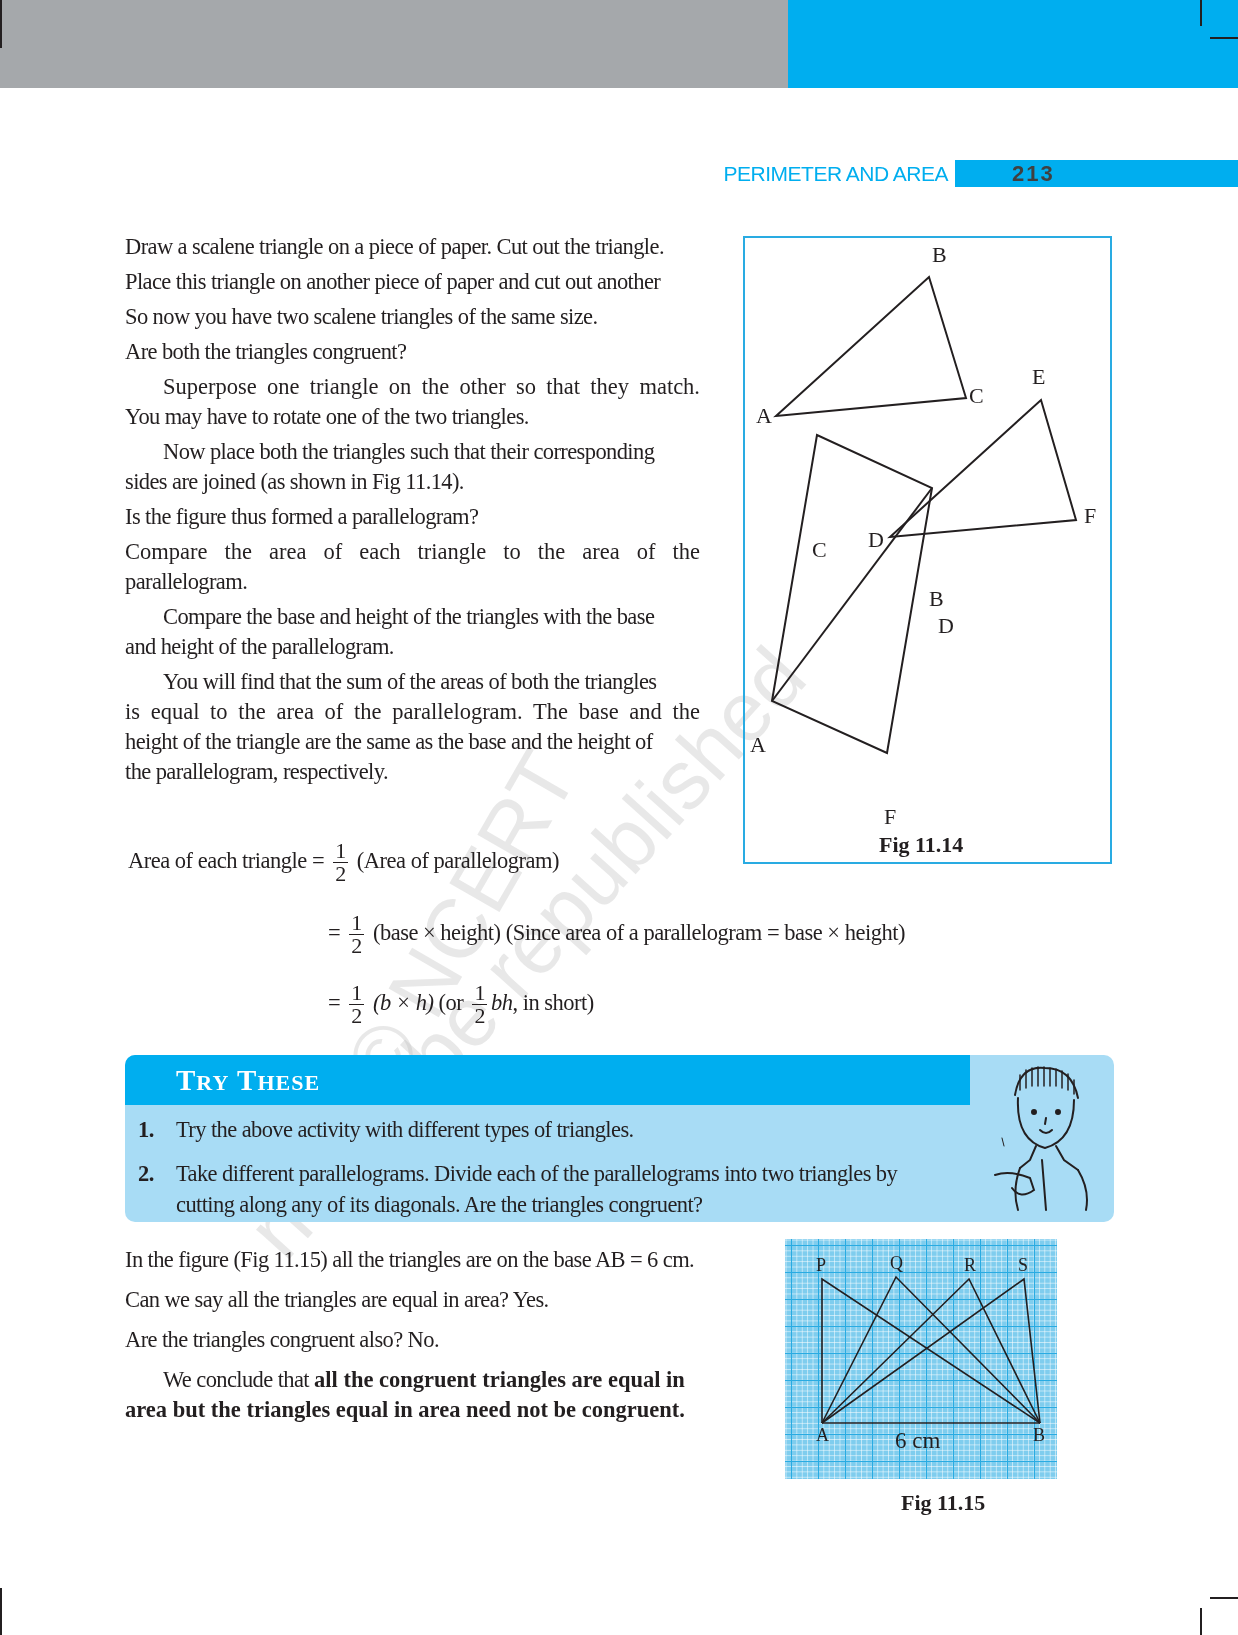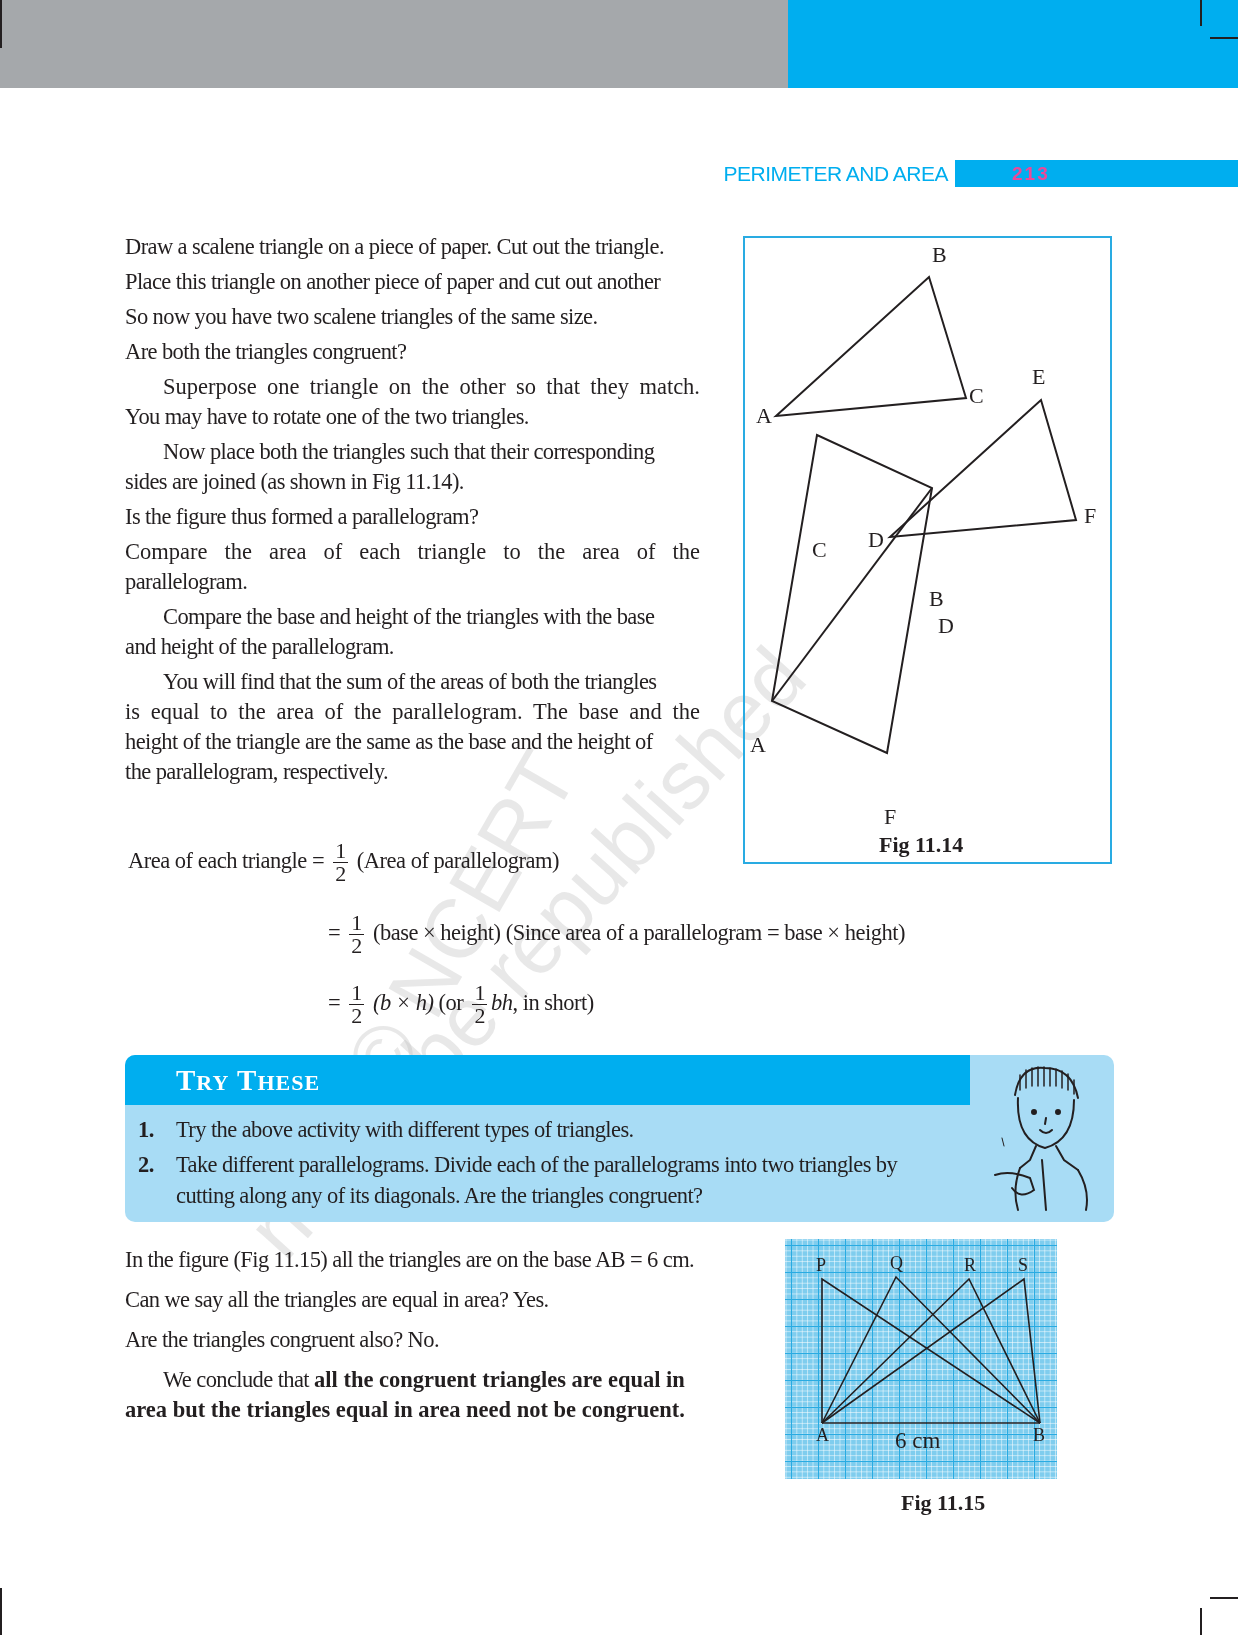--- a/index.html
+++ b/index.html
@@ -11,21 +11,21 @@
   .banner-gray { left: 0; top: 0; width: 788px; height: 88px; background: #a5a8ab; }
   .banner-blue { left: 788px; top: 0; width: 450px; height: 88px; background: #00aeef; }
   .crop-mark { background: #231f20; }
 
   
   .running-title { left: 600px; top: 160px; width: 348px; text-align: right;
                    font-family: "Liberation Sans", "DejaVu Sans", sans-serif; font-size: 21px;
                    color: #00aeef; letter-spacing: -0.5px; line-height: 28px; }
   .page-num-bar { left: 955px; top: 160px; width: 283px; height: 27px; background: #00aeef; }
   .page-num { left: 1012px; top: 160px; font-family: "Liberation Sans", "DejaVu Sans", sans-serif;
-              font-weight: bold; font-size: 19px; color: #ec4899; letter-spacing: 2px; line-height: 28px; }
+              font-weight: bold; font-size: 22px; color: #404040; letter-spacing: 2px; line-height: 28px; }
 
   
   .para { font-size: 22.5px; line-height: 30px; letter-spacing: -0.6px; }
   .line { white-space: nowrap; }
   .justify { text-align: justify; text-align-last: justify; letter-spacing: 0; }
   .indent { padding-left: 38px; }
 
   
   .fig14-frame { left: 743px; top: 236px; width: 369px; height: 628px; border: 2px solid #29abe2; box-sizing: border-box; }
   .fig-label { font-size: 22px; }
@@ -143,21 +143,21 @@
 <div class="abs try-box"></div>
 <div class="abs try-header"></div>
 <div class="abs try-title">
   <span>T</span><span class="sc">RY</span>
   <span>T</span><span class="sc">HESE</span>
 </div>
 <div class="abs" style="left:138px;top:1114px;">
   <div class="try-item">
     <span class="try-num">1.</span><span>Try the above activity with different types of triangles.</span>
   </div>
-  <div class="try-item" style="margin-top:4px;">
+  <div class="try-item" style="margin-top:13px;">
     <span class="try-num">2.</span><span>Take different parallelograms. Divide each of the parallelograms into two triangles by</span>
   </div>
   <div class="try-item" style="padding-left:38px;">
     <span>cutting along any of its diagonals. Are the triangles congruent?</span>
   </div>
 </div>
 
 <svg class="abs" style="left:990px;top:1060px;" width="110" height="160">
   <g stroke="#231f20" stroke-width="2" fill="none" stroke-linecap="round">
     <path d="M25 35 Q30 5 55 8 Q82 8 88 38"></path>

